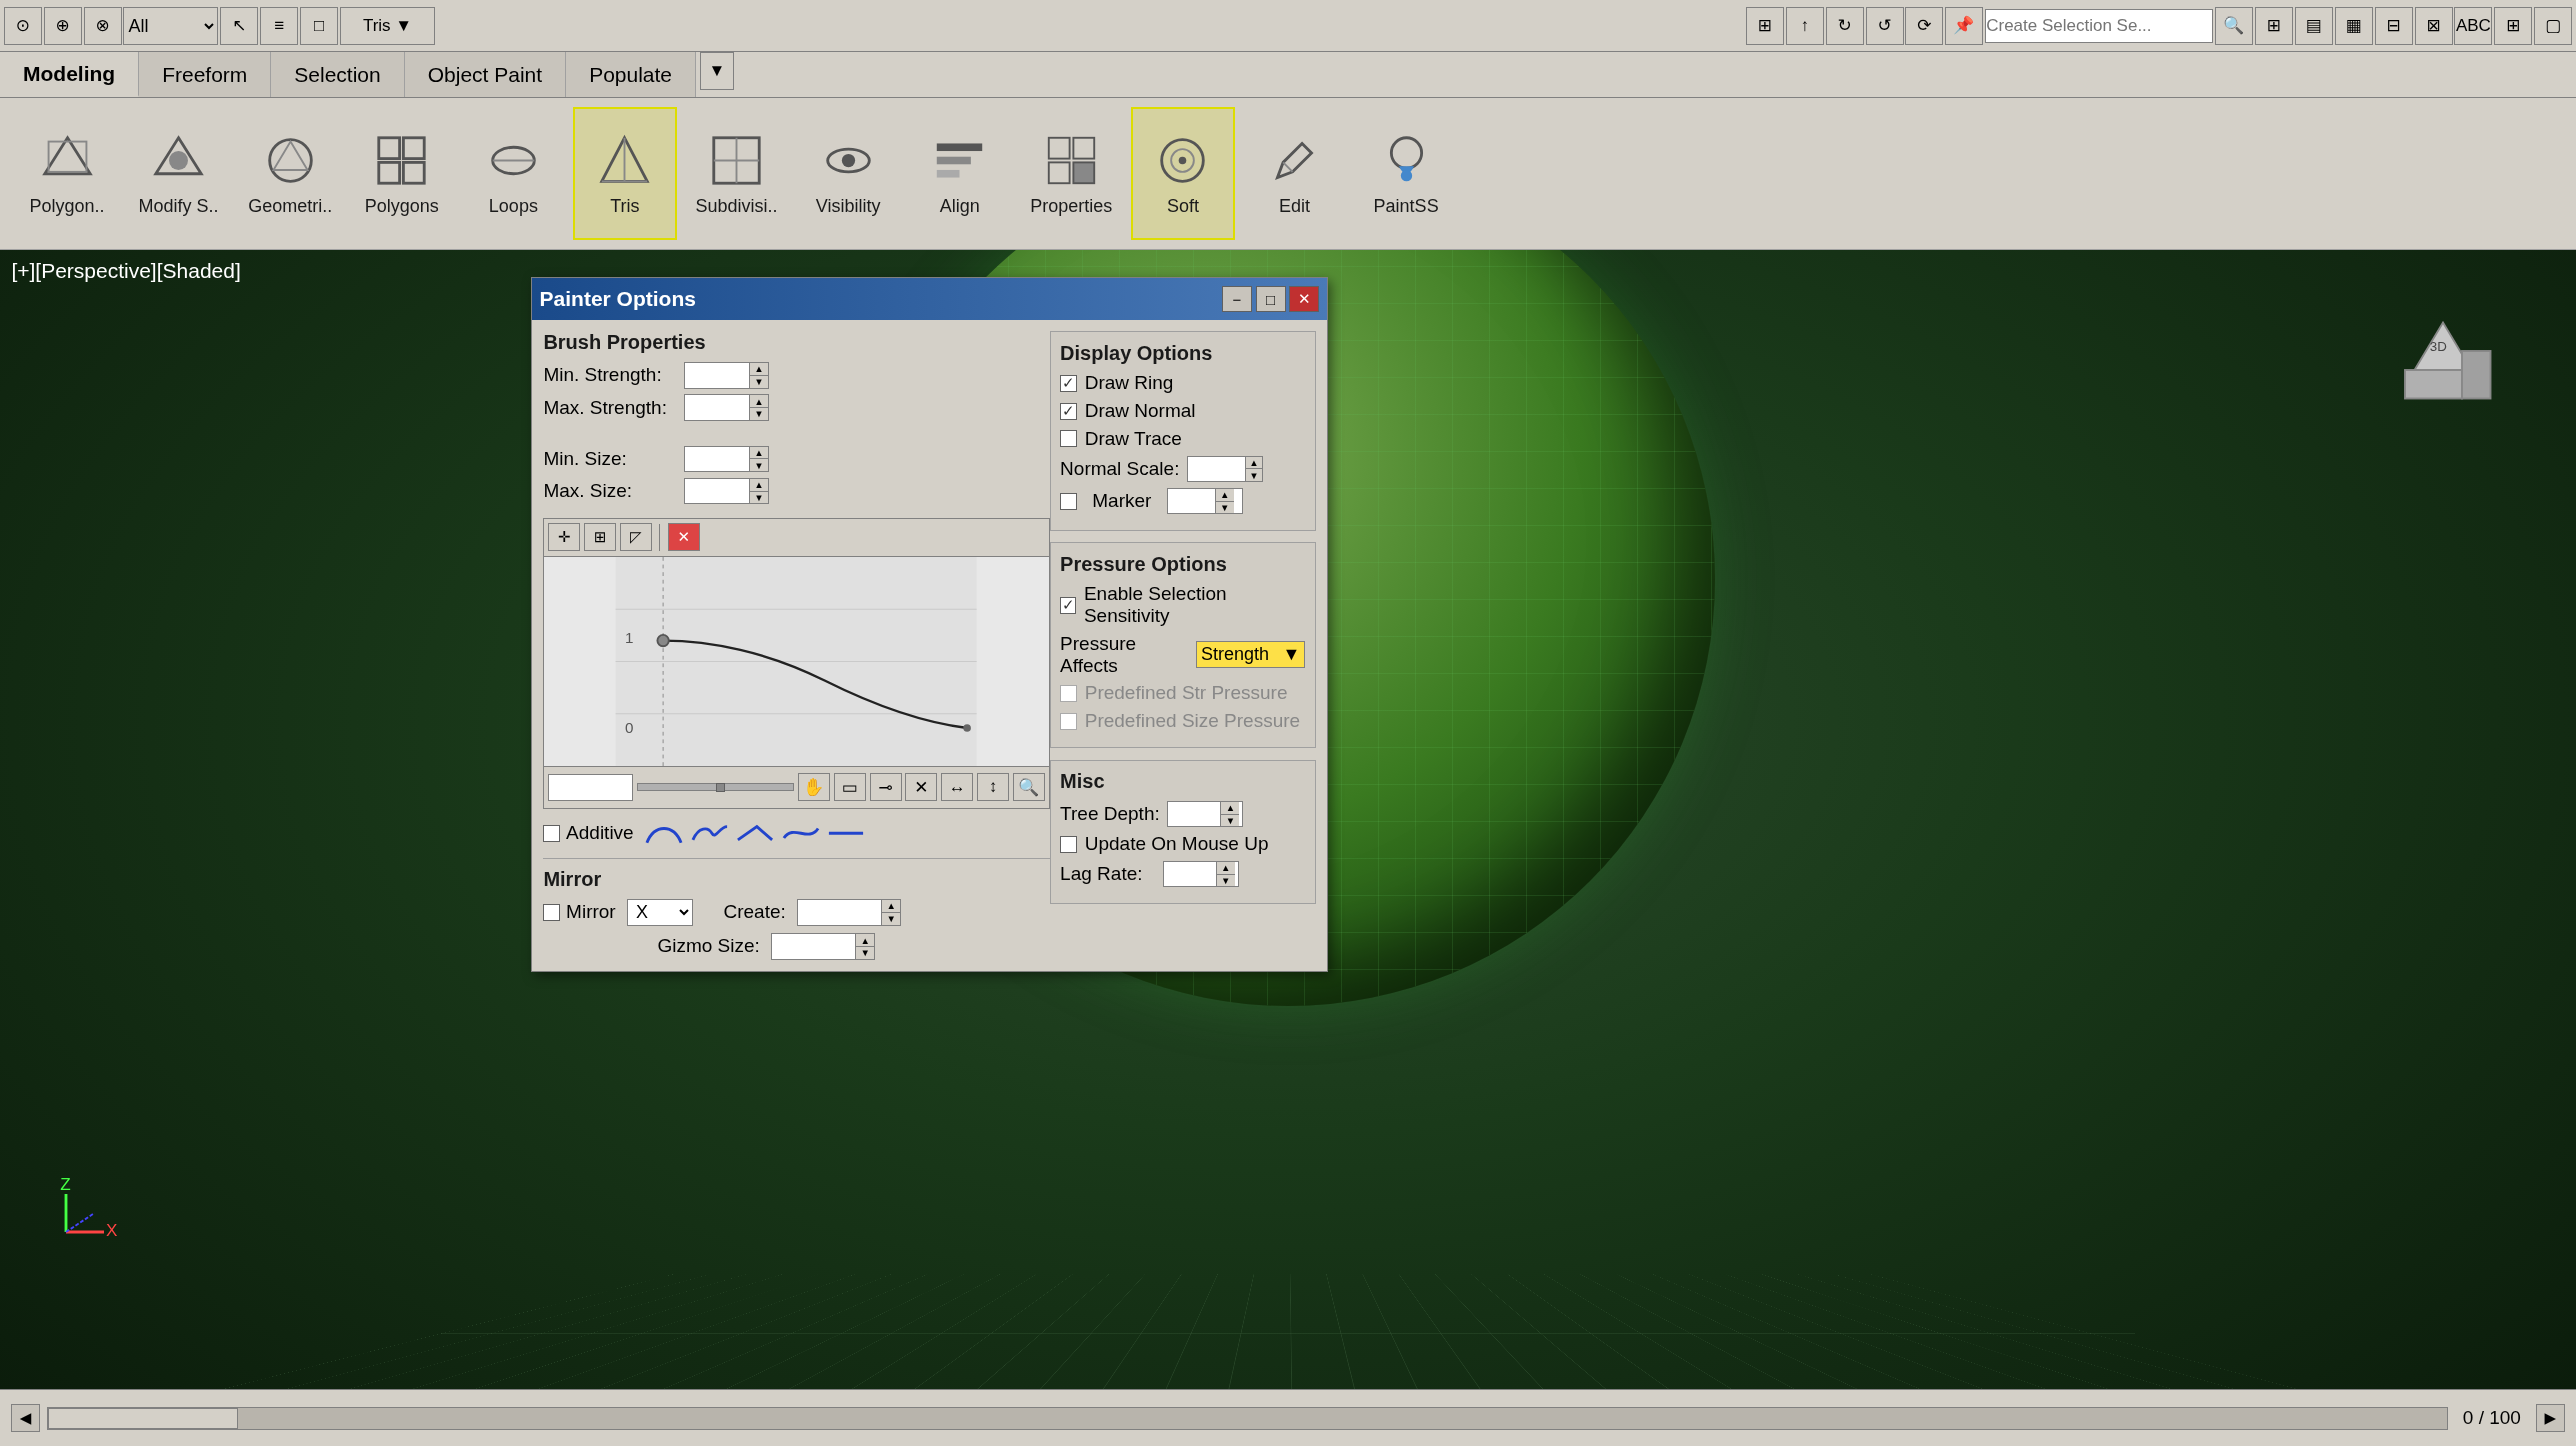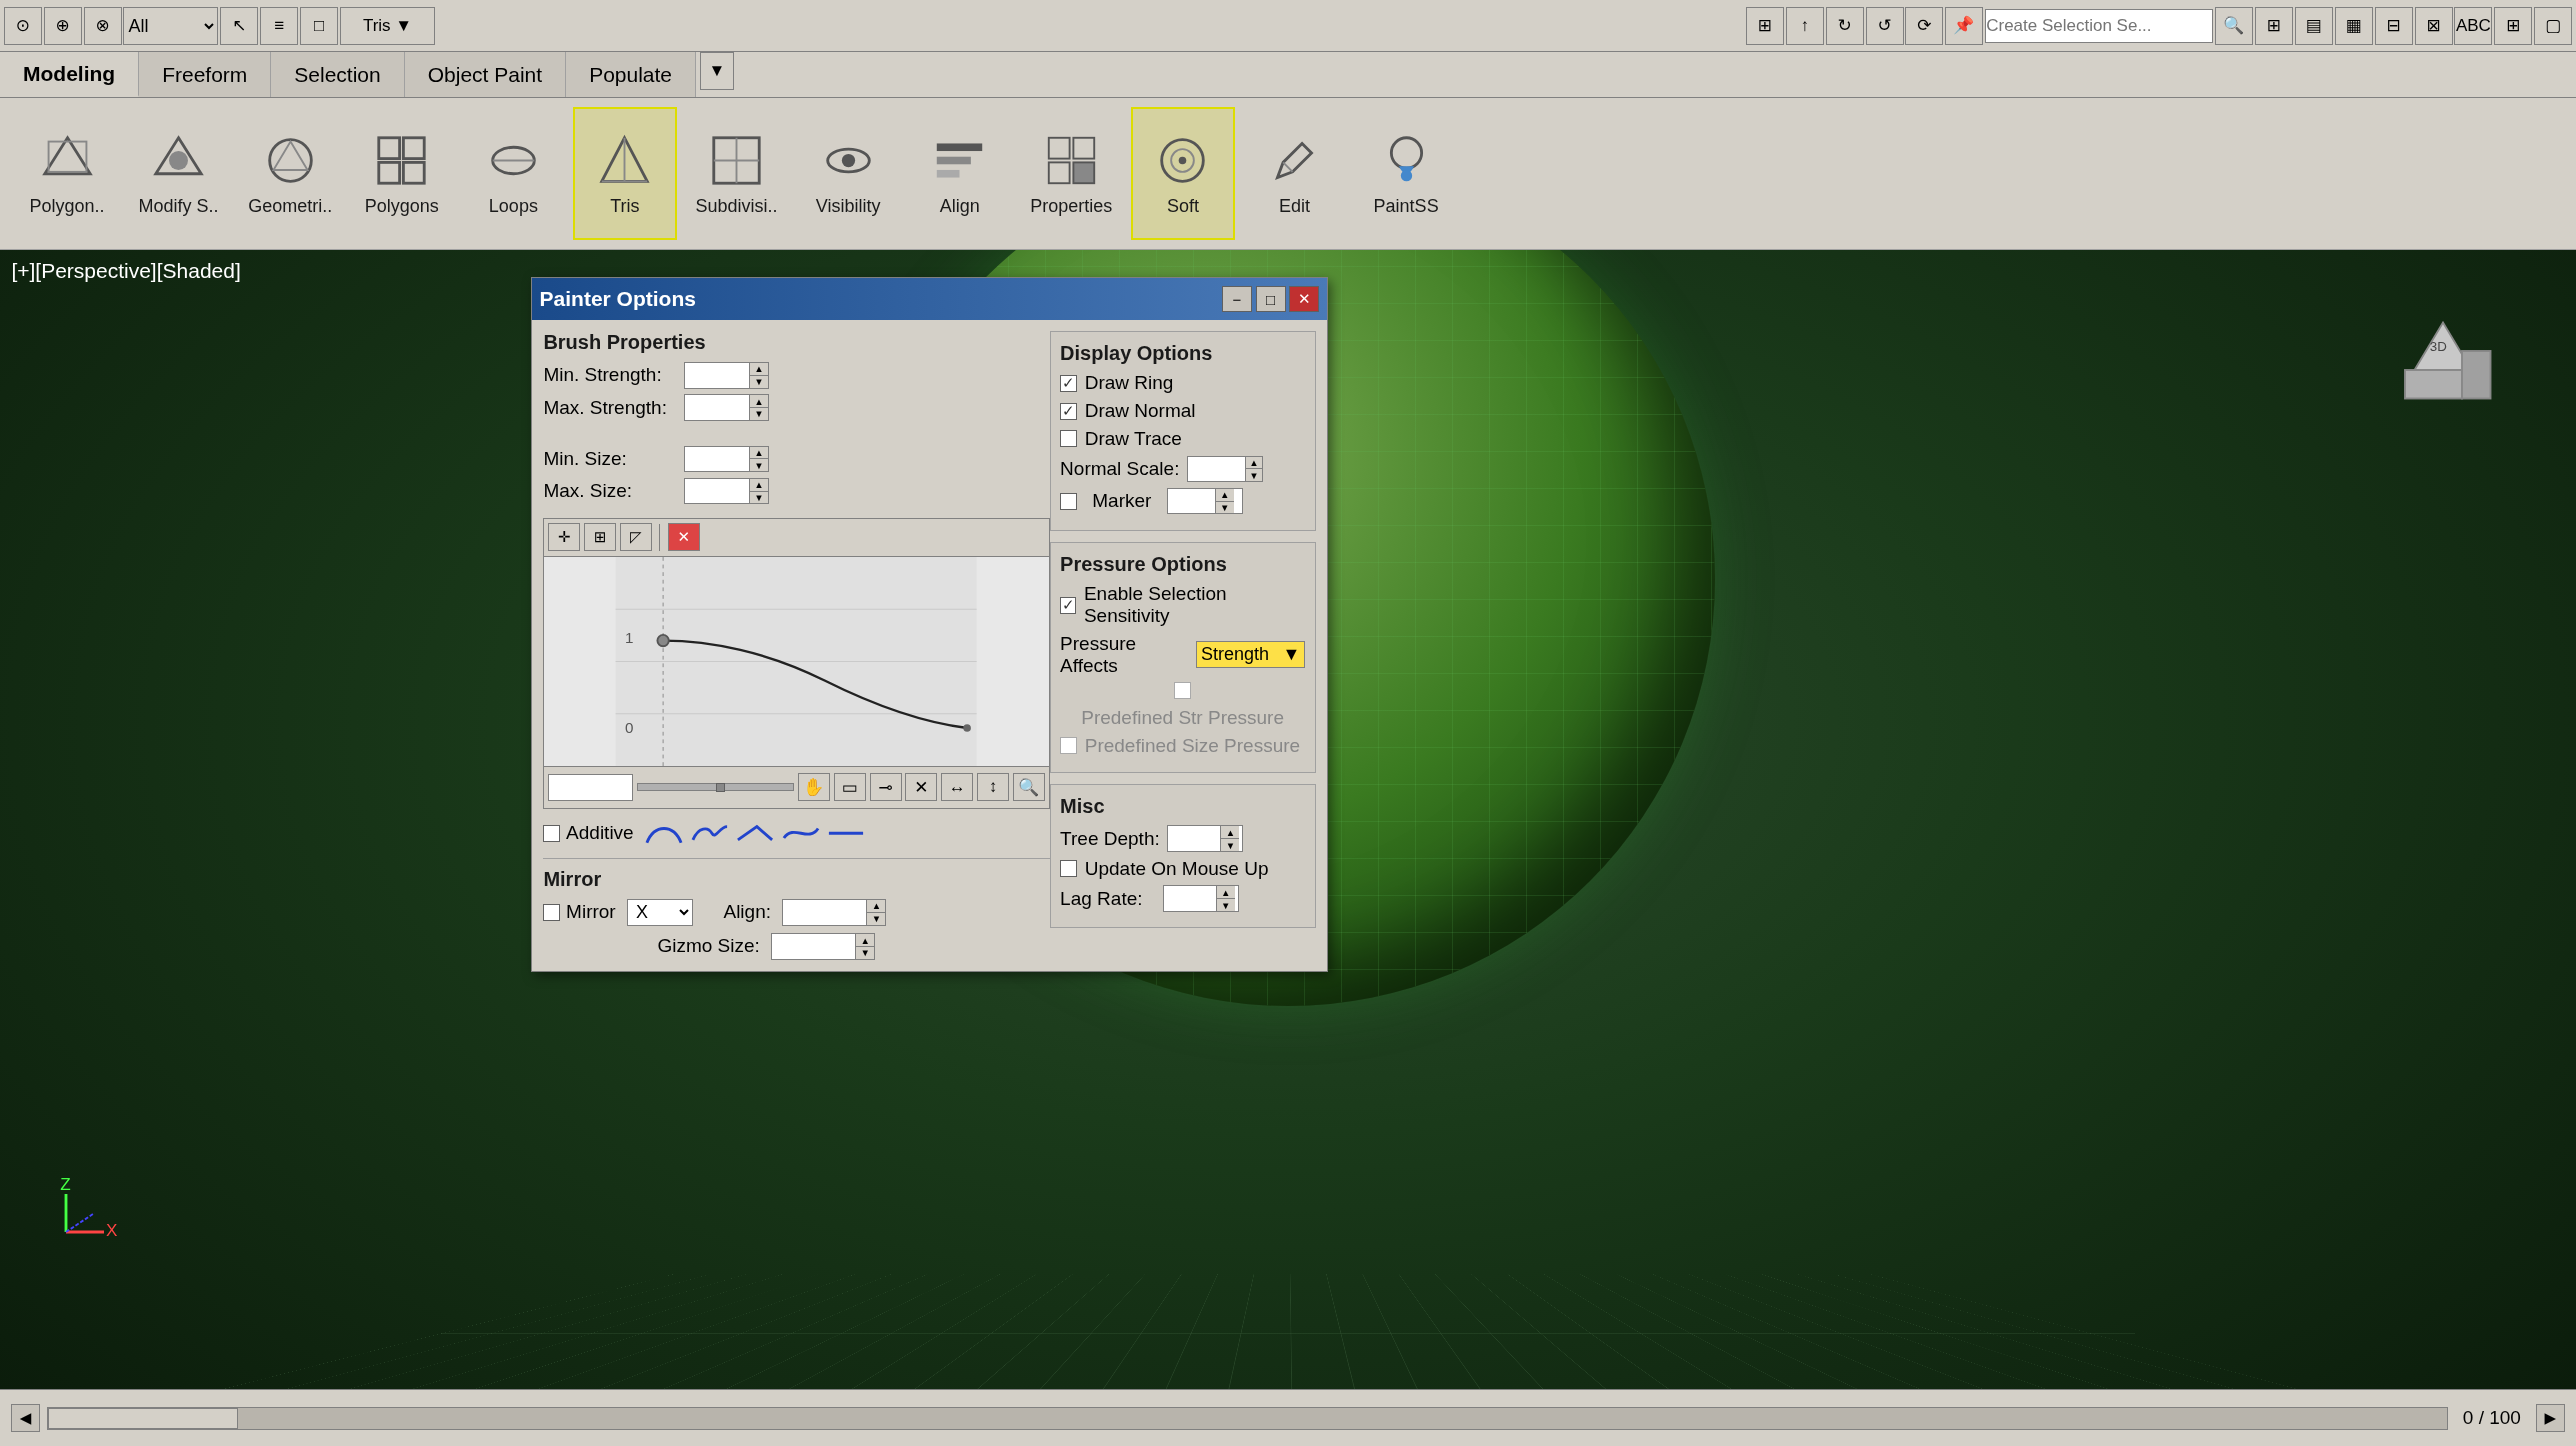--- a/index.html
+++ b/index.html
@@ -948,21 +948,21 @@
       <div class="mirror-section">
         <div class="section-header">Mirror</div>
         <div class="mirror-row">
           <label class="stroke-check-label">
             <span class="cb unchecked"></span>
             <span>Mirror</span>
           </label>
           <select class="select-box" style="width:66px;">
             <option>X</option>
           </select>
-          <span style="margin-left:19px;">Align:</span>
+          <span style="margin-left:19px;">Create:</span>
           <div class="spinbox" style="width:104px;">
             <input type="text" style="">
             <div class="spinbox-arrows">
               <button class="spin-up">▲</button>
               <button class="spin-down">▼</button>
             </div>
           </div>
         </div>
         <div class="mirror-row" style="margin-top:7.6px;">
           <span style="margin-left:114px;">Gizmo Size:</span>
@@ -1029,21 +1029,21 @@
         </div>
 
         <div class="right-form-row">
           <span style="font-size:19px;margin-right:7.6px;">Pressure Affects</span>
           <div class="pressure-dropdown">
             <span>Strength</span>
             <span>▼</span>
           </div>
         </div>
 
-        <div class="checkbox-row" style="margin-top:5.7px;flex-direction:column;">
+        <div class="checkbox-row" style="margin-top:5.7px;">
           <span class="cb unchecked disabled-btn" style="border-color:#aaa;"></span>
           <span style="color:#888;">Predefined Str Pressure</span>
         </div>
         <div class="checkbox-row">
           <span class="cb unchecked disabled-btn" style="border-color:#aaa;"></span>
           <span style="color:#888;">Predefined Size Pressure</span>
         </div>
       </div>
 
       <div class="right-panel-section">

